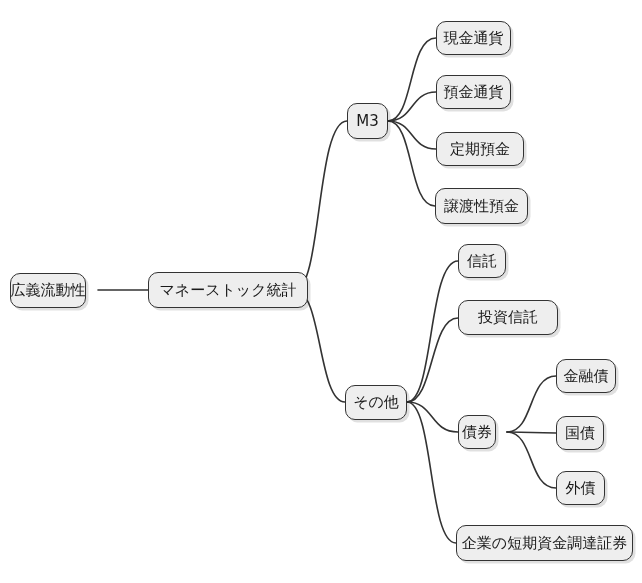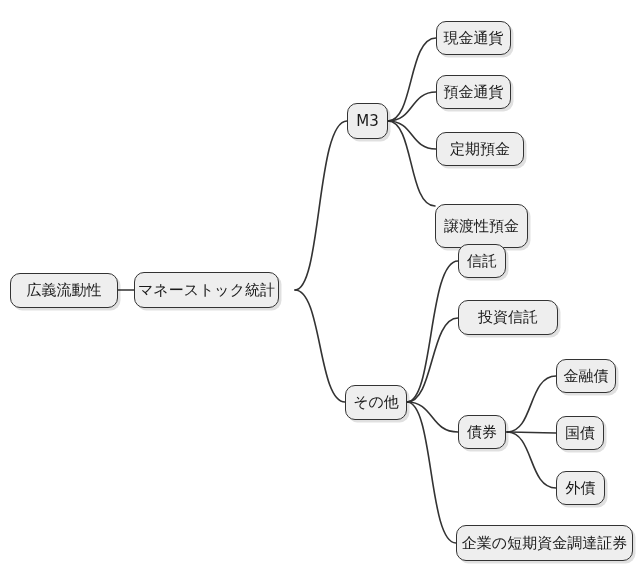--- a/index.html
+++ b/index.html
@@ -60,41 +60,41 @@
     <path d="M388,121 C414,121 408,206 435,206"></path>
     <path d="M407,402 C434,402 428,261 458,261"></path>
     <path d="M407,402 C434,402 430,318 458,318"></path>
     <path d="M407,402 C434,402 430,432 458,432"></path>
     <path d="M407,402 C434,402 428,543 456,543"></path>
     <path d="M507,432 C534,432 528,376 556,376"></path>
     <path d="M507,432 C534,432 530,433 556,433"></path>
     <path d="M507,432 C534,432 528,488 556,488"></path>
   </svg>
 
-  <div class="node" style="left:10px;top:273px;width:108px;height:35px">広義流動性</div>
+  <div class="node" style="left:10px;top:273px;width:76px;height:35px">広義流動性</div>
 
-  <div class="node" style="left:134px;top:272px;width:145px;height:36px">マネーストック統計</div>
+  <div class="node" style="left:148px;top:272px;width:160px;height:36px">マネーストック統計</div>
 
   <div class="node" style="left:347px;top:103px;width:41px;height:36px">M3</div>
 
   <div class="node" style="left:436px;top:21px;width:75px;height:34px">現金通貨</div>
 
   <div class="node" style="left:436px;top:75px;width:75px;height:34px">預金通貨</div>
 
   <div class="node" style="left:436px;top:132px;width:88px;height:34px">定期預金</div>
 
-  <div class="node" style="left:435px;top:204px;width:93px;height:44px">譲渡性預金</div>
+  <div class="node" style="left:435px;top:188px;width:93px;height:36px">譲渡性預金</div>
 
   <div class="node" style="left:345px;top:385px;width:62px;height:35px">その他</div>
 
   <div class="node" style="left:458px;top:244px;width:48px;height:34px">信託</div>
 
   <div class="node" style="left:458px;top:300px;width:100px;height:35px">投資信託</div>
 
-  <div class="node" style="left:458px;top:415px;width:48px;height:34px">債券</div>
+  <div class="node" style="left:458px;top:415px;width:38px;height:34px">債券</div>
 
   <div class="node" style="left:556px;top:359px;width:60px;height:34px">金融債</div>
 
   <div class="node" style="left:556px;top:416px;width:48px;height:34px">国債</div>
 
   <div class="node" style="left:556px;top:471px;width:49px;height:34px">外債</div>
 
   <div class="node" style="left:456px;top:525px;width:177px;height:36px">企業の短期資金調達証券</div>
 
 </div>

